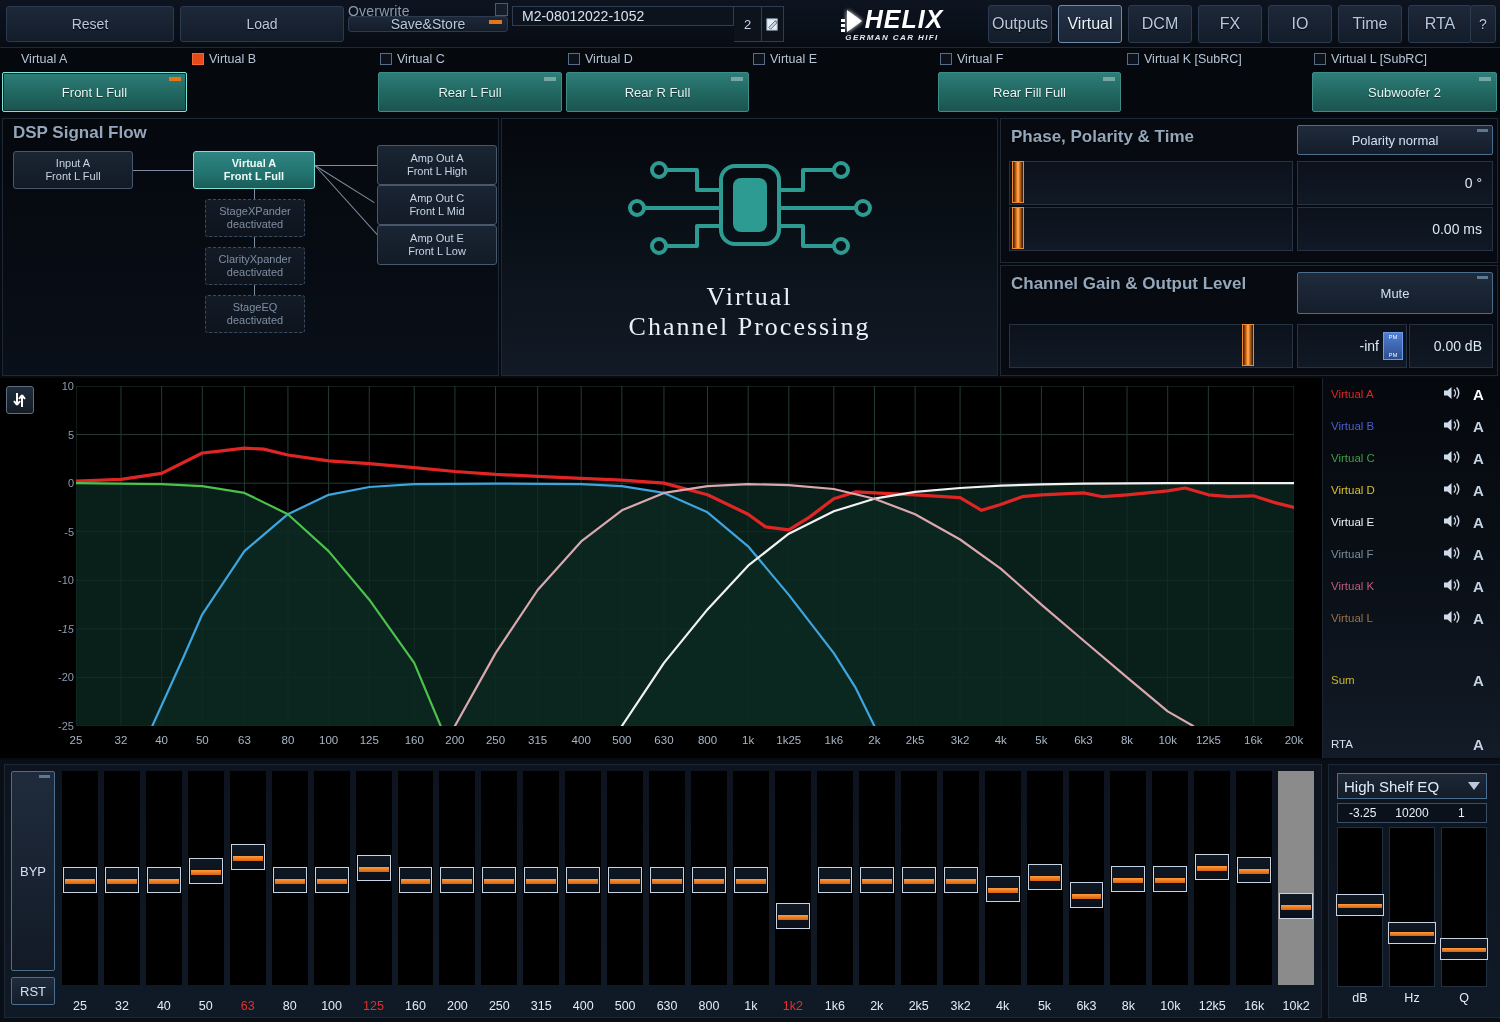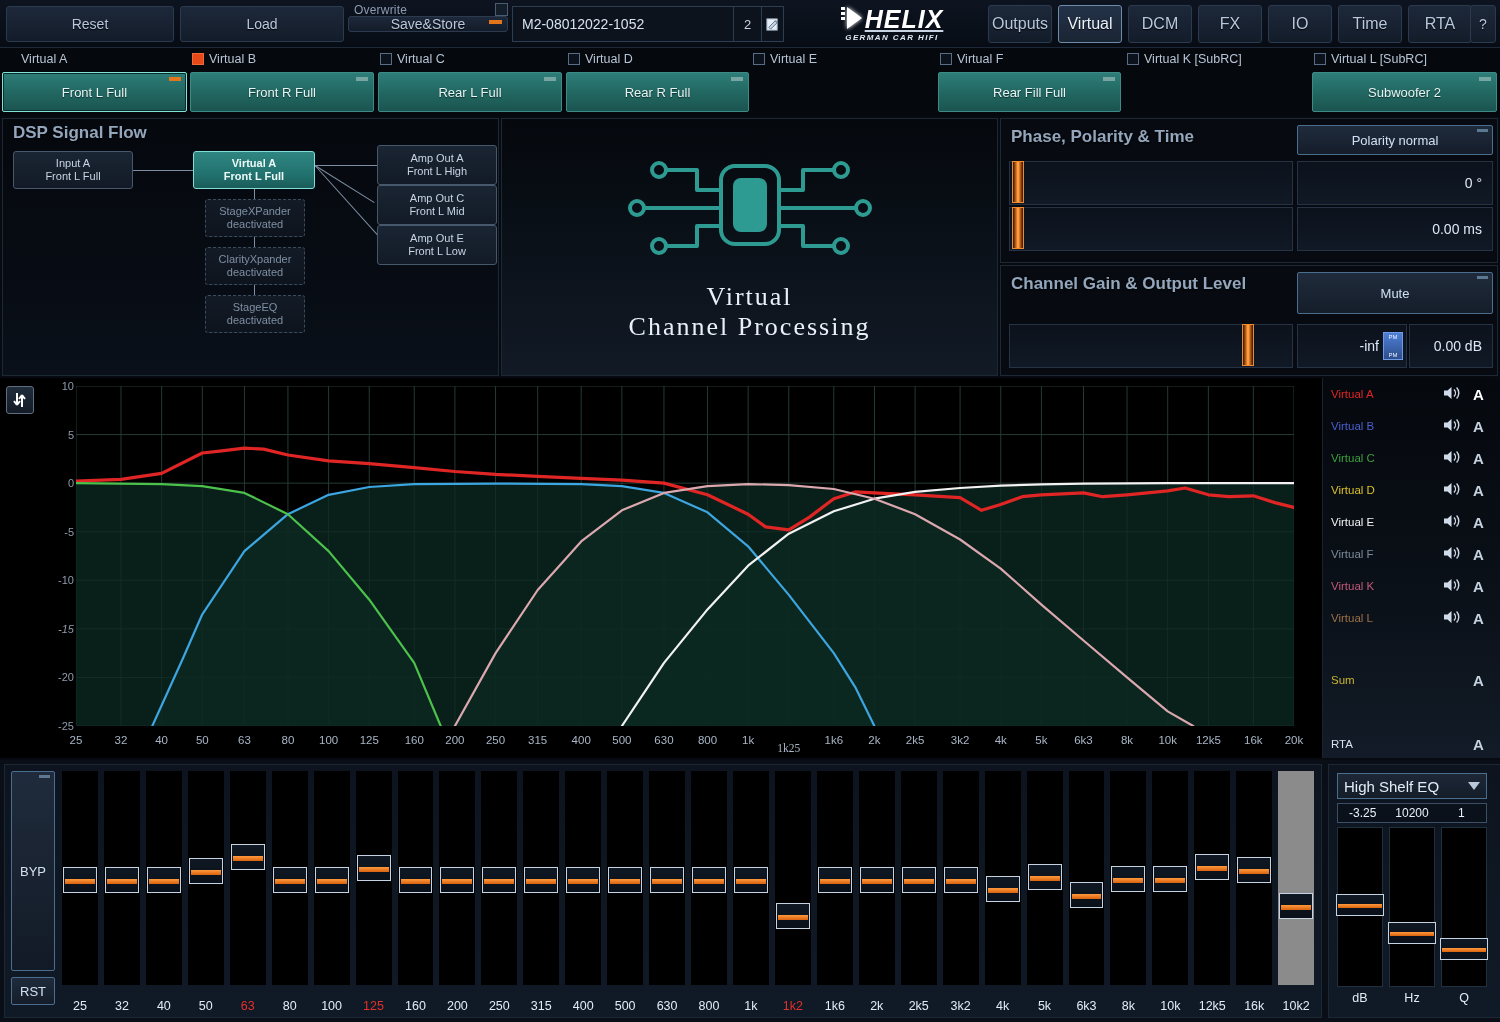--- a/index.html
+++ b/index.html
@@ -21,49 +21,49 @@
   .tb-btn {
     height:36px; border:1px solid #2b3a4e; border-radius:3px;
     background:linear-gradient(180deg,#1b2troph 0%,#16202e 100%);
     background:linear-gradient(180deg,#1d283a 0%,#131c29 100%);
     color:#b8c8dc; font-size:14px; display:flex; align-items:center; justify-content:center;
     cursor:pointer; text-shadow:0 1px 1px #000;
   }
   #reset-btn { position:absolute; left:6px; top:6px; width:168px; }
   #load-btn  { position:absolute; left:180px; top:6px; width:164px; }
   .overwrite-wrap { position:absolute; left:348px; top:2px; width:160px; height:44px; }
-  .overwrite-lbl { font-size:12px; color:#8c9bb0; position:absolute; left:6px; top:1px; letter-spacing:.2px;}
+  .overwrite-lbl { font-size:14px; color:#8c9bb0; position:absolute; left:0; top:1px; letter-spacing:.2px;}
   .overwrite-box {
     position:absolute; right:0; top:1px; width:13px; height:13px;
     border:1px solid #4a5c74; background:#141d2a;
   }
   #savestore-btn {
     position:absolute; left:0; top:14px; width:160px; height:16px;
   }
   .savestore-tick { position:absolute; right:5px; top:3px; width:13px; height:4px; background:#e2761a; }
   .preset-field {
-    position:absolute; left:512px; top:6px; width:222px; height:36px;
+    position:absolute; left:512px; top:6px; width:222px; height:20px;
     border:1px solid #2e3e52; background:#0c131d; display:flex; align-items:center;
     padding-left:9px; font-size:14px; color:#d6e2f0;
   }
   .preset-num {
     position:absolute; left:734px; top:6px; width:28px; height:36px;
     border:1px solid #2e3e52; border-left:none; background:#0c131d;
     display:flex; align-items:center; justify-content:center; font-size:13px; color:#c7d5e6;
   }
   .preset-edit {
     position:absolute; left:762px; top:6px; width:22px; height:36px;
     border:1px solid #2e3e52; border-left:none; background:#0c131d;
     display:flex; align-items:center; justify-content:center;
   }
   .helix-logo {
     position:absolute; left:808px; top:2px; width:168px; height:44px;
     display:flex; flex-direction:column; align-items:center; justify-content:center;
   }
-  .helix-top { display:flex; align-items:flex-start;text-decoration:underline; }
+  .helix-top { display:flex; align-items:flex-end; }
   .helix-mark {
     width:0;height:0;border-left:15px solid #fff;border-top:11px solid transparent;border-bottom:11px solid transparent;
     margin-right:3px; filter:drop-shadow(0 0 2px #fff);
   }
   .helix-bars { display:flex; flex-direction:column; gap:2px; margin-right:2px;}
   .helix-bars i { display:block; width:4px; height:3px; background:#fff; }
   .helix-word { font-size:25px; font-weight:bold; letter-spacing:1px; color:#fff; font-style:italic; line-height:25px;}
   .helix-sub { font-size:8px; font-weight:bold; letter-spacing:1.4px; color:#dfe8f2; font-style:italic; margin-top:1px;}
   .nav { position:absolute; left:988px; top:5px; display:flex; gap:6px; }
   .nav .tb-btn { height:38px; width:64px; font-size:16px; }
@@ -300,24 +300,20 @@
         </div>
         <div class="vbtn sel">
           <span>Front L Full</span>
           <span class="mini"></span>
         </div>
       </div>
       <div class="vcell" style="left: 190px; width: 184px;">
         <div class="vhead">
           <div class="vchk on"></div>
           <div class="vlabel">Virtual B</div>
-        </div>
-        <div class="vbtn">
-          <span>Front R Full</span>
-          <span class="mini"></span>
         </div>
       </div>
       <div class="vcell" style="left: 378px; width: 184px;">
         <div class="vhead">
           <div class="vchk"></div>
           <div class="vlabel">Virtual C</div>
         </div>
         <div class="vbtn">
           <span>Rear L Full</span>
           <span class="mini"></span>
@@ -555,21 +551,21 @@
           <span style="left: 293.255px; top: 4px;">125</span>
           <span style="left: 338.235px; top: 4px;">160</span>
           <span style="left: 378.894px; top: 4px;">200</span>
           <span style="left: 419.553px; top: 4px;">250</span>
           <span style="left: 461.664px; top: 4px;">315</span>
           <span style="left: 505.192px; top: 4px;">400</span>
           <span style="left: 545.851px; top: 4px;">500</span>
           <span style="left: 587.962px; top: 4px;">630</span>
           <span style="left: 631.49px; top: 4px;">800</span>
           <span style="left: 672.149px; top: 4px;">1k</span>
-          <span style="left: 712.808px; top: 12px; font-family: Liberation Serif, serif;">1k25</span>
+          <span style="left: 712.808px; top: 4px;">1k25</span>
           <span style="left: 757.788px; top: 4px;">1k6</span>
           <span style="left: 798.447px; top: 4px;">2k</span>
           <span style="left: 839.106px; top: 4px;">2k5</span>
           <span style="left: 884.086px; top: 4px;">3k2</span>
           <span style="left: 924.745px; top: 4px;">4k</span>
           <span style="left: 965.404px; top: 4px;">5k</span>
           <span style="left: 1007.51px; top: 4px;">6k3</span>
           <span style="left: 1051.04px; top: 4px;">8k</span>
           <span style="left: 1091.7px; top: 4px;">10k</span>
           <span style="left: 1132.36px; top: 4px;">12k5</span>

